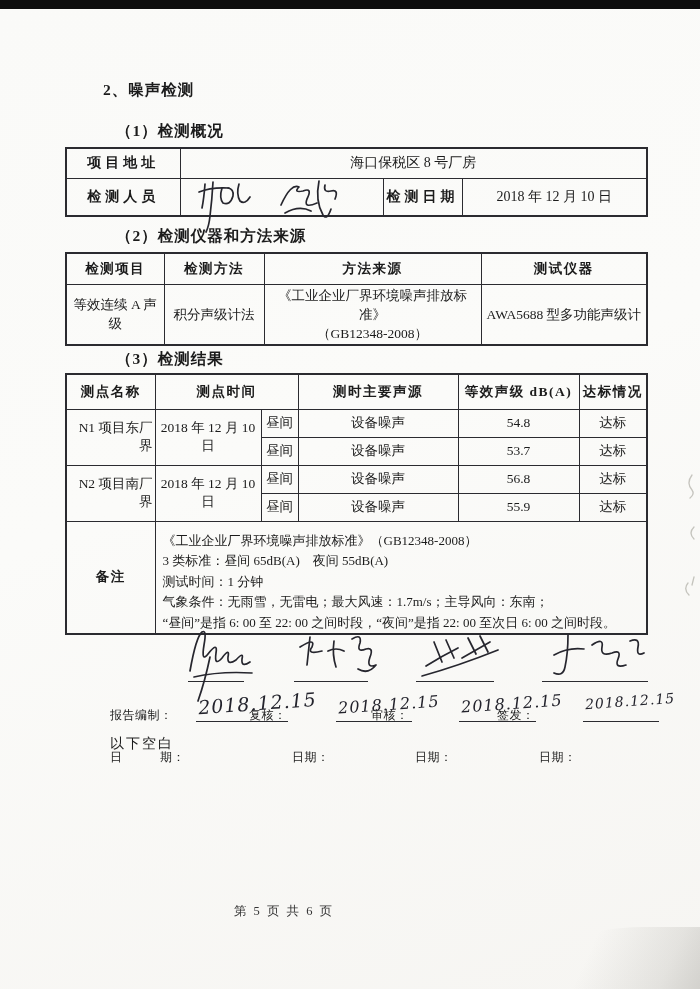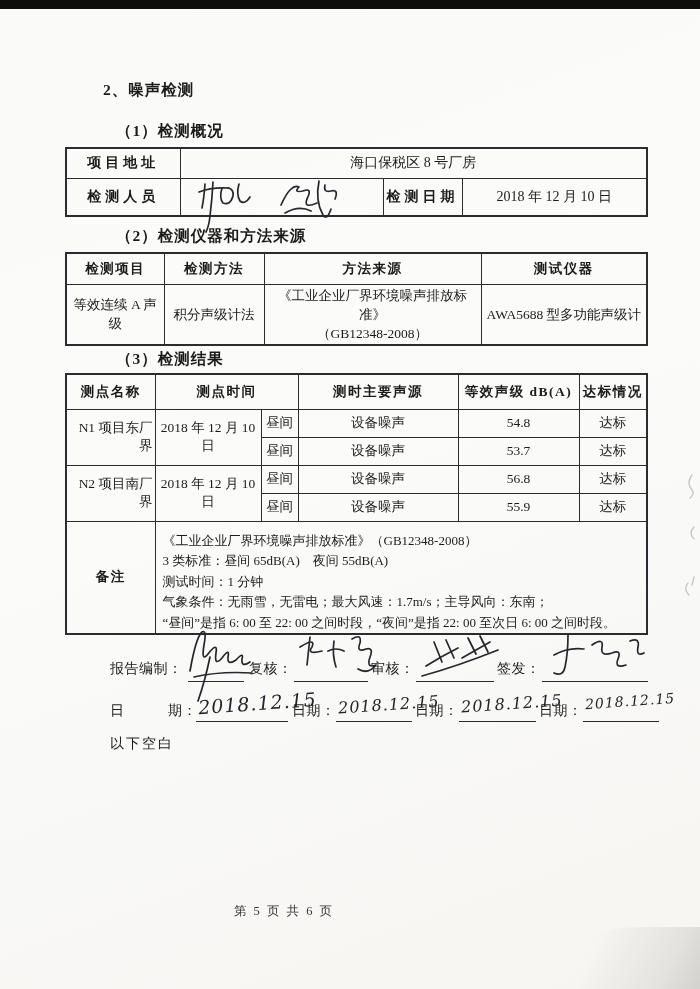--- a/index.html
+++ b/index.html
@@ -40,21 +40,21 @@
   .t2 td{line-height:19px;}
 
   .t3{left:65px;top:373px;width:581px;}
   .t3 .rh{height:35px;}
   .t3 .rd{height:28px;}
   .point-cell{text-align:right;padding-left:6px;}
   .remark-row{height:113px;}
   .remark-cell{text-align:left;vertical-align:top;padding:9px 6px 0 7px;}
   .remark-cell div{font-size:13px;line-height:20.5px;white-space:nowrap;}
 
-  .lab{position:absolute;font-size:14px;letter-spacing:0.5px;white-space:pre;}
+  .lab{position:absolute;font-size:12px;letter-spacing:0.5px;white-space:pre;margin-top:47px;}
   .sigline{position:absolute;border-bottom:1.4px solid #2b2b30;height:24px;}
   .sigline svg{position:absolute;bottom:-2px;left:0;overflow:visible;}
   .hand{
     position:absolute;font-family:"DejaVu Serif",serif;font-style:italic;
     font-size:16px;color:#23232c;transform:rotate(-4deg);letter-spacing:1px;white-space:nowrap;
   }
   .below-blank{position:absolute;left:110px;top:735px;font-size:14px;letter-spacing:2px;}
   .footer{position:absolute;left:0;top:903px;width:568px;text-align:center;
           font-size:12.5px;letter-spacing:2px;color:#333;}
   .edge-marks{position:absolute;right:0;top:465px;}

